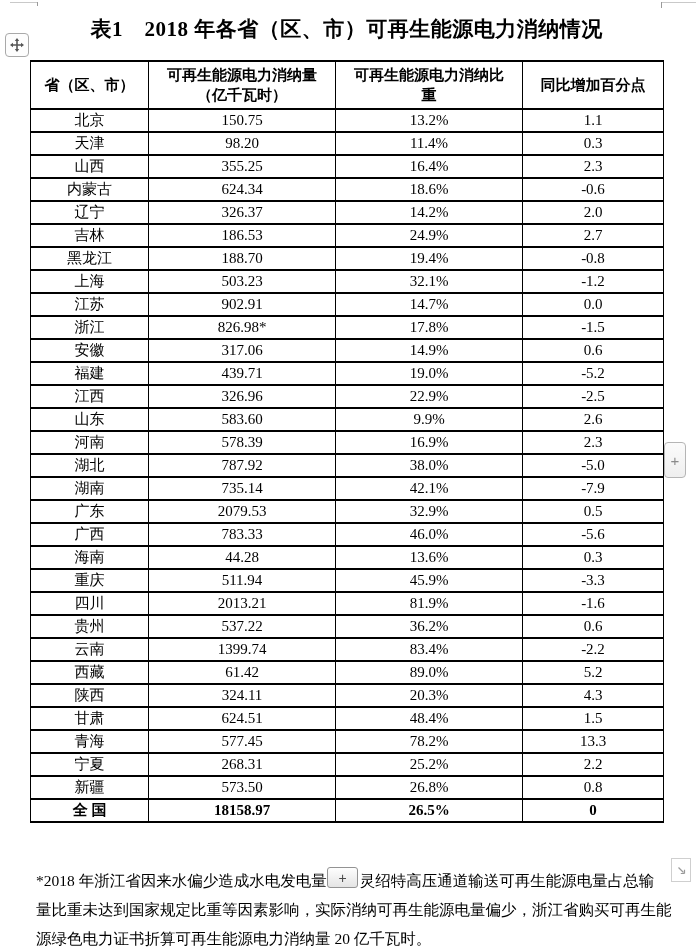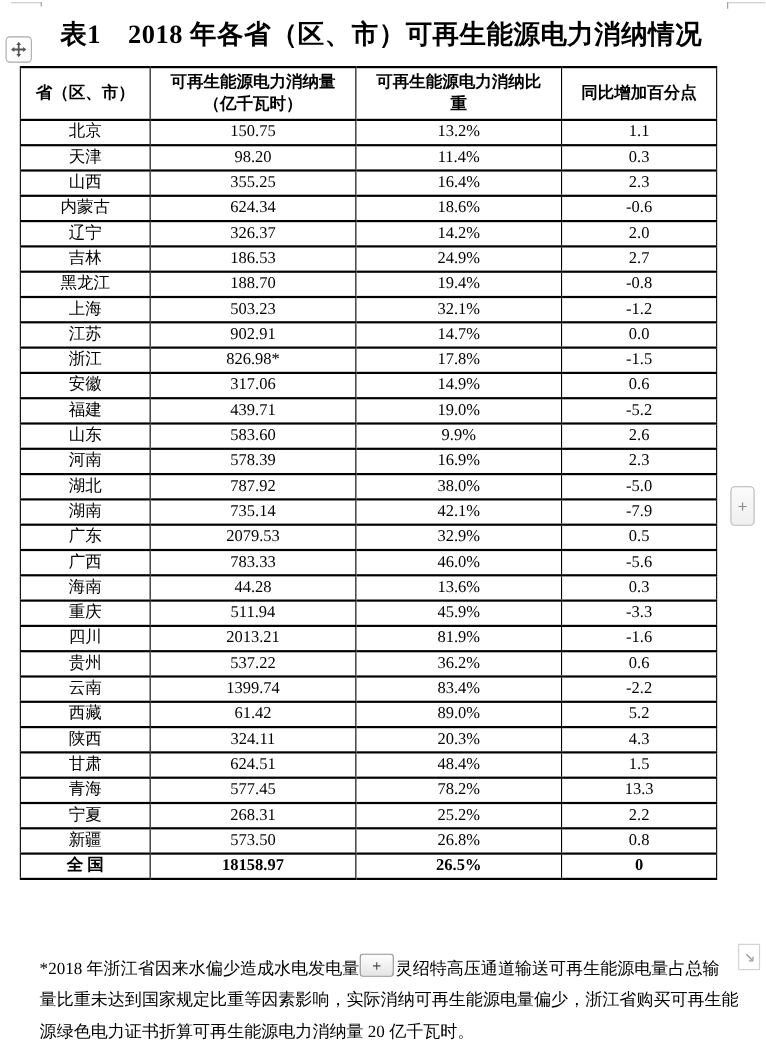--- a/index.html
+++ b/index.html
@@ -15,26 +15,26 @@
   }
   
   .rem { position: absolute; background: #c9c9c9; }
   .rem-l   { left: 10px;  top: 2px; width: 28px; height: 1px; }
   .rem-l-t { left: 37px;  top: 2px; width: 1px;  height: 4px; background:#9a9a9a; }
   .rem-r   { left: 661px; top: 2px; width: 35px; height: 1px; }
   .rem-r-t { left: 661px; top: 2px; width: 1px;  height: 6px; background:#9a9a9a; }
 
   .title {
     position: absolute; left: 30px; top: 15px; width: 633px; margin: 0;
-    text-align: center; font-size: 24px; font-weight: bold; letter-spacing: .5px;
+    text-align: center; font-size: 21px; font-weight: bold; letter-spacing: .5px;
     white-space: nowrap;
   }
 
   .tbl {
-    position: absolute; left: 18px; top: 60px; width: 633px;
+    position: absolute; left: 30px; top: 60px; width: 633px;
     border-collapse: collapse; table-layout: fixed;
   }
   .tbl th, .tbl td {
     border: solid #000; border-width: 2px 1px;
     text-align: center; vertical-align: middle; padding: 0; overflow: hidden;
   }
   .tbl th {
     height: 48px; font-size: 15px; font-weight: bold;
     white-space: pre-line; line-height: 20px;
   }
@@ -178,20 +178,26 @@
       <td>14.9%</td>
       <td>0.6</td>
     </tr>
         <tr>
       <td>福建</td>
       <td>439.71</td>
       <td>19.0%</td>
       <td>-5.2</td>
     </tr>
         <tr>
+      <td>江西</td>
+      <td>326.96</td>
+      <td>22.9%</td>
+      <td>-2.5</td>
+    </tr>
+        <tr>
       <td>山东</td>
       <td>583.60</td>
       <td>9.9%</td>
       <td>2.6</td>
     </tr>
         <tr>
       <td>河南</td>
       <td>578.39</td>
       <td>16.9%</td>
       <td>2.3</td>

